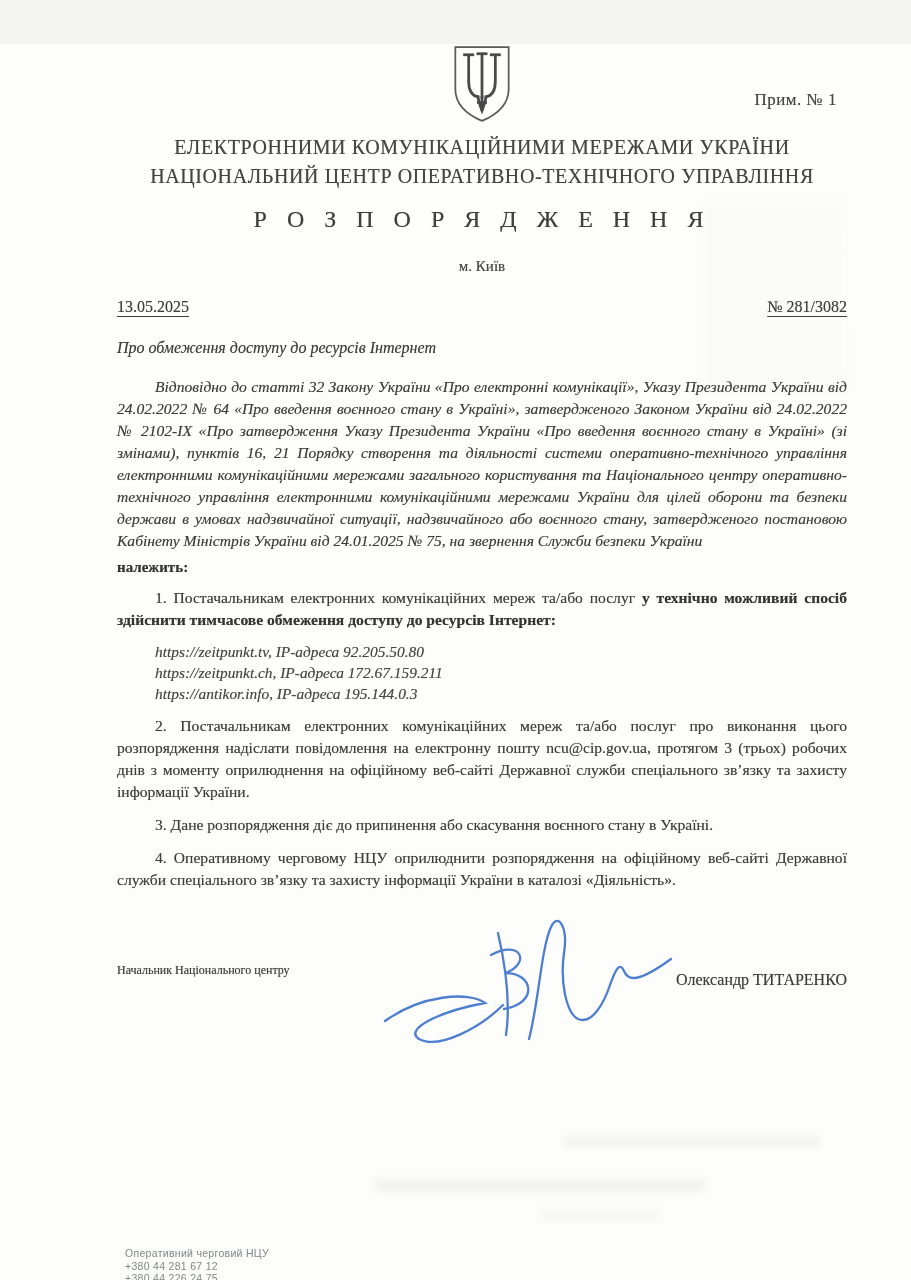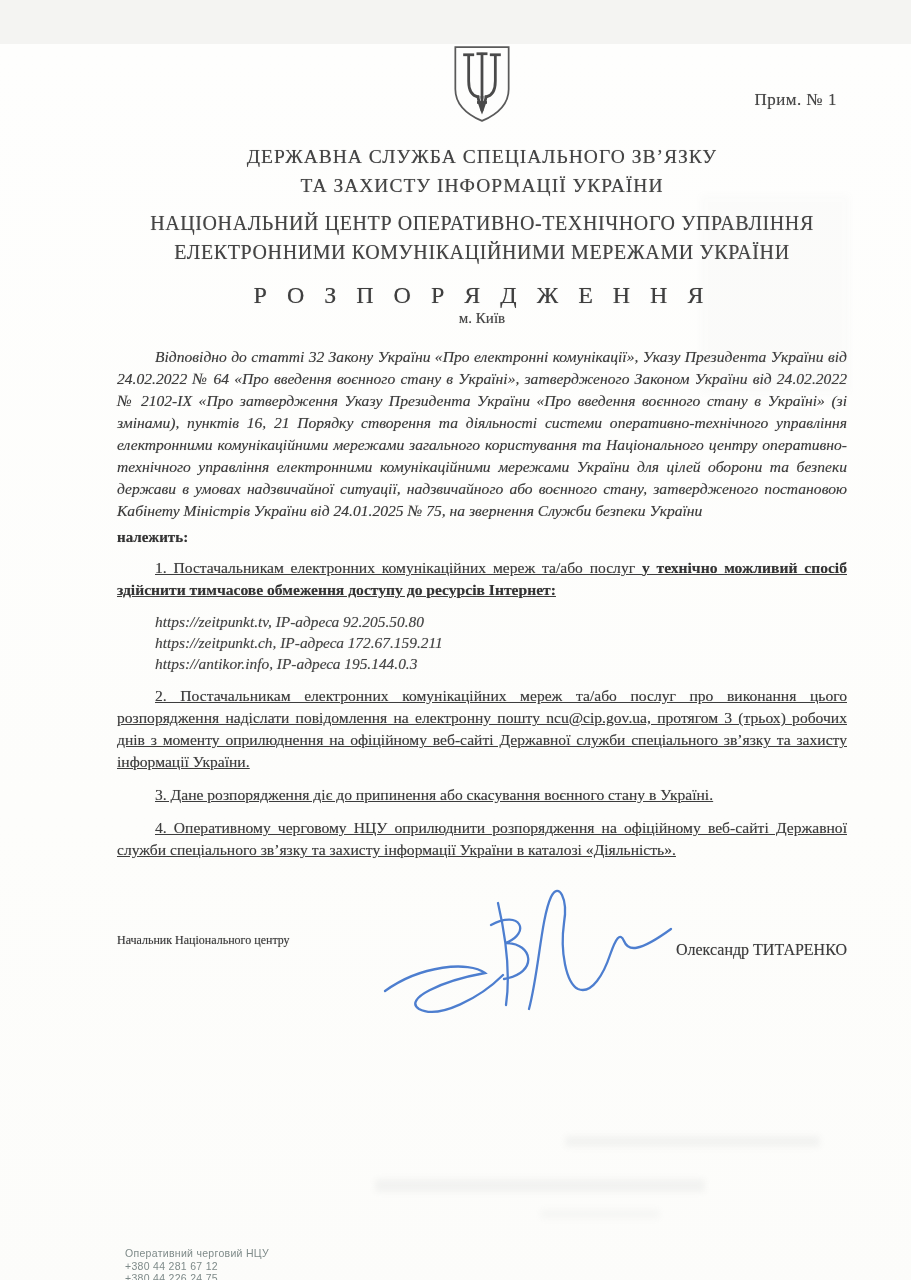--- a/index.html
+++ b/index.html
@@ -27,34 +27,34 @@
     width:62px; height:80px;
     display:flex; align-items:center; justify-content:center;
   }
   .org-block{ text-align:center; }
   .agency{ margin-top:18px; font-size:19.5px; line-height:29px; letter-spacing:1px; color:#444; }
   .ncenter{ margin-top:9px; font-size:20px; line-height:29px; letter-spacing:.6px; color:#444; }
   .doc-type{
     margin-top:15px; text-align:center;
     font-size:24px; letter-spacing:7px; color:#3f3f3f; font-weight:500;
   }
-  .city{ margin-top:1px; text-align:center; font-size:15px; color:#474747; }
+  .city{ margin-top:25px; text-align:center; font-size:15px; color:#474747; }
   .date-row{
     margin-top:23px; display:flex; justify-content:space-between;
     font-size:16px;
   }
   .date-row .u{ text-decoration:underline; text-underline-offset:4px; }
   .subject{ margin-top:23px; font-style:italic; font-size:16px; }
   .para{
     margin:0; font-size:15.6px; line-height:22px;
     text-align:justify; text-indent:38px;
   }
   .preamble{ margin-top:19px;font-style:italic; }
   .directive{ margin-top:7px; font-weight:bold; font-size:15px; color:#343434; }
-  .item{ margin-top:11px;text-decoration:underline; }
+  .item{ margin-top:11px; }
   .item .b{ font-weight:bold; color:#343434; }
   .url-list{ margin:10px 0 0 38px; font-style:italic; font-size:15.4px; line-height:21px; color:#474747; }
   .signature-area{ position:relative; margin-top:44px; height:160px; }
   .sig-position{ position:absolute; left:0; top:28px; font-size:12px; }
   .sig-name{ position:absolute; right:0; top:36px; font-size:16px; }
   .sig-ink{ position:absolute; left:262px; top:-18px; }
   .footer{
     position:absolute; left:125px; top:1203px;
     font-family:"Liberation Sans","DejaVu Sans",sans-serif;
     font-size:10.5px; line-height:12.5px; color:#7e8a89; letter-spacing:.3px;
@@ -83,35 +83,36 @@
         <path d="M39 10.5 H47"></path>
         <path d="M26 9.5 H34"></path>
         <path d="M26 51.5 C27 58 28.5 61 30 65 C31.5 61 33 58 34 51.5"></path>
         <path d="M30 52 V64"></path>
         <path d="M26.5 57 H33.5"></path>
       </g>
     </svg>
   </div>
 
   <div class="org-block">
-    <div class="agency scan-text">
-      <div>ДЕРЖАВНА СЛУЖБА СПЕЦІАЛЬНОГО ЗВ’ЯЗКУ</div>
-      <div>ТА ЗАХИСТУ ІНФОРМАЦІЇ УКРАЇНИ</div>
-    </div>
     <div class="ncenter scan-text">
+      <div>ЕЛЕКТРОННИМИ КОМУНІКАЦІЙНИМИ МЕРЕЖАМИ УКРАЇНИ</div>
       <div>НАЦІОНАЛЬНИЙ ЦЕНТР ОПЕРАТИВНО-ТЕХНІЧНОГО УПРАВЛІННЯ</div>
-      <div>ЕЛЕКТРОННИМИ КОМУНІКАЦІЙНИМИ МЕРЕЖАМИ УКРАЇНИ</div>
     </div>
   </div>
 
   <div class="doc-type scan-text">Р О З П О Р Я Д Ж Е Н Н Я</div>
 
   <div class="city scan-text">м. Київ</div>
 
+  <div class="date-row scan-text">
+    <span class="u">13.05.2025</span>
+    <span class="u">№ 281/3082</span>
+  </div>
 
+  <div class="subject scan-text">Про обмеження доступу до ресурсів Інтернет</div>
 
   <p class="para preamble scan-text">Відповідно до статті 32 Закону України «Про електронні комунікації», Указу Президента України від 24.02.2022 № 64 «Про введення воєнного стану в Україні», затвердженого Законом України від 24.02.2022 № 2102-ІХ «Про затвердження Указу Президента України «Про введення воєнного стану в Україні» (зі змінами), пунктів 16, 21 Порядку створення та діяльності системи оперативно-технічного управління електронними комунікаційними мережами загального користування та Національного центру оперативно-технічного управління електронними комунікаційними мережами України для цілей оборони та безпеки держави в умовах надзвичайної ситуації, надзвичайного або воєнного стану, затвердженого постановою Кабінету Міністрів України від 24.01.2025 № 75, на звернення Служби безпеки України</p>
 
   <div class="directive scan-text">належить:</div>
 
   <p class="para item scan-text"><span>1. Постачальникам електронних комунікаційних мереж та/або послуг </span><span class="b">у технічно можливий спосіб здійснити тимчасове обмеження доступу до ресурсів Інтернет:</span></p>
 
   <div class="url-list scan-text">
     <div>https://zeitpunkt.tv, IP-адреса 92.205.50.80</div>
     <div>https://zeitpunkt.ch, IP-адреса 172.67.159.211</div>

